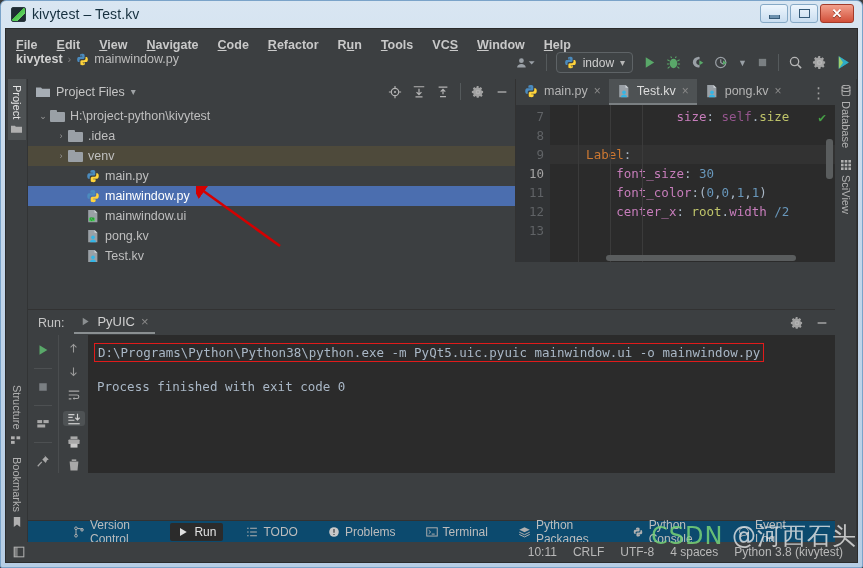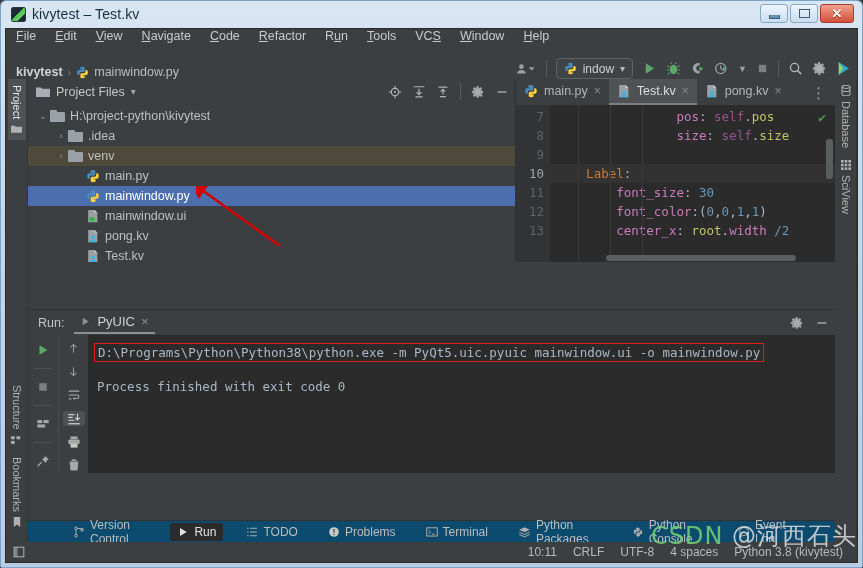--- a/index.html
+++ b/index.html
@@ -43,26 +43,26 @@
   .gl-close{ color:#fff; font-size:13px; font-weight:bold; line-height:1; text-shadow:0 1px 0 #7a2313;}
 
   
   .ide{
     position:absolute; left:4px; top:27px; right:4px; bottom:4px;
     background:#3c3f41; display:flex; flex-direction:column;
     border:1px solid #2b2b2b;
   }
 
   
-  .menubar{ height:23px; display:flex; align-items:flex-start; padding-left:10px; gap:19px; background:#3c3f41;}
+  .menubar{ height:23px; display:flex; align-items:flex-end; padding-left:10px; gap:19px; background:#3c3f41;font-weight:bold;}
   .menu-item{ color:#c9c9c9; font-size:12.5px; cursor:default; }
   .menu-item .mn{ text-decoration:underline; }
 
   
-  .navbar{ height:27px; display:flex; align-items:flex-end; background:#3c3f41; padding:0 6px 0 10px; }
+  .navbar{ height:27px; display:flex; align-items:flex-start; background:#3c3f41; padding:0 6px 0 10px; }
   .crumb{ display:flex; align-items:center; gap:5px; color:#bcbcbc; font-size:12.5px;}
   .crumb b{ font-weight:bold; color:#d2d2d2;}
   .crumb-sep{ color:#7a7a7a; font-size:11px; }
   .nav-right{ margin-left:auto; display:flex; align-items:center; gap:9px; }
   .icon{ display:inline-flex; align-items:center; justify-content:center; }
 
   .runcfg{
     display:flex;align-items:center;gap:6px; height:21px; padding:0 7px;
     border:1px solid #5e6366; border-radius:4px; background:#3f4345; color:#cfcfcf; font-size:12px;
   }
@@ -495,21 +495,20 @@
                     <div>9</div>
                     <div class="cur">10</div>
                     <div>11</div>
                     <div>12</div>
                     <div>13</div>
                   </div>
               <div class="codelines">
                 <div class="vguide" style="left:28px"></div>
                 <div class="vguide" style="left:60px"></div>
                 <div class="vguide" style="left:92px"></div>
-              <div class="cl"><span class="k-white">                </span><span class="k-attr">pos</span><span class="k-op">:</span><span class="k-self"> self</span><span class="k-op">.</span><span class="k-fn">pos</span></div>
                     <div class="cl"><span class="k-white">                </span><span class="k-attr">size</span><span class="k-op">:</span><span class="k-self"> self</span><span class="k-op">.</span><span class="k-fn">size</span></div>
                     <div class="cl"><span class="k-white"></span></div>
                     <div class="cl cur"><span class="k-white">    </span><span class="k-prop">Label</span><span class="k-op">:</span></div>
                     <div class="cl"><span class="k-white">        </span><span class="k-attr">font_size</span><span class="k-op">: </span><span class="k-num">30</span></div>
                     <div class="cl"><span class="k-white">        </span><span class="k-attr">font_color</span><span class="k-op">:(</span><span class="k-num">0</span><span class="k-op">,</span><span class="k-num">0</span><span class="k-op">,</span><span class="k-num">1</span><span class="k-op">,</span><span class="k-num">1</span><span class="k-op">)</span></div>
                     <div class="cl"><span class="k-white">        </span><span class="k-attr">center_x</span><span class="k-op">: </span><span class="k-fn">root</span><span class="k-op">.</span><span class="k-attr">width</span><span class="k-white"> </span><span class="k-num">/</span><span class="k-num">2</span></div>
                   </div>
               <div class="check">✔</div>
               <div class="vscroll"></div>
               <div class="hscroll"></div>

